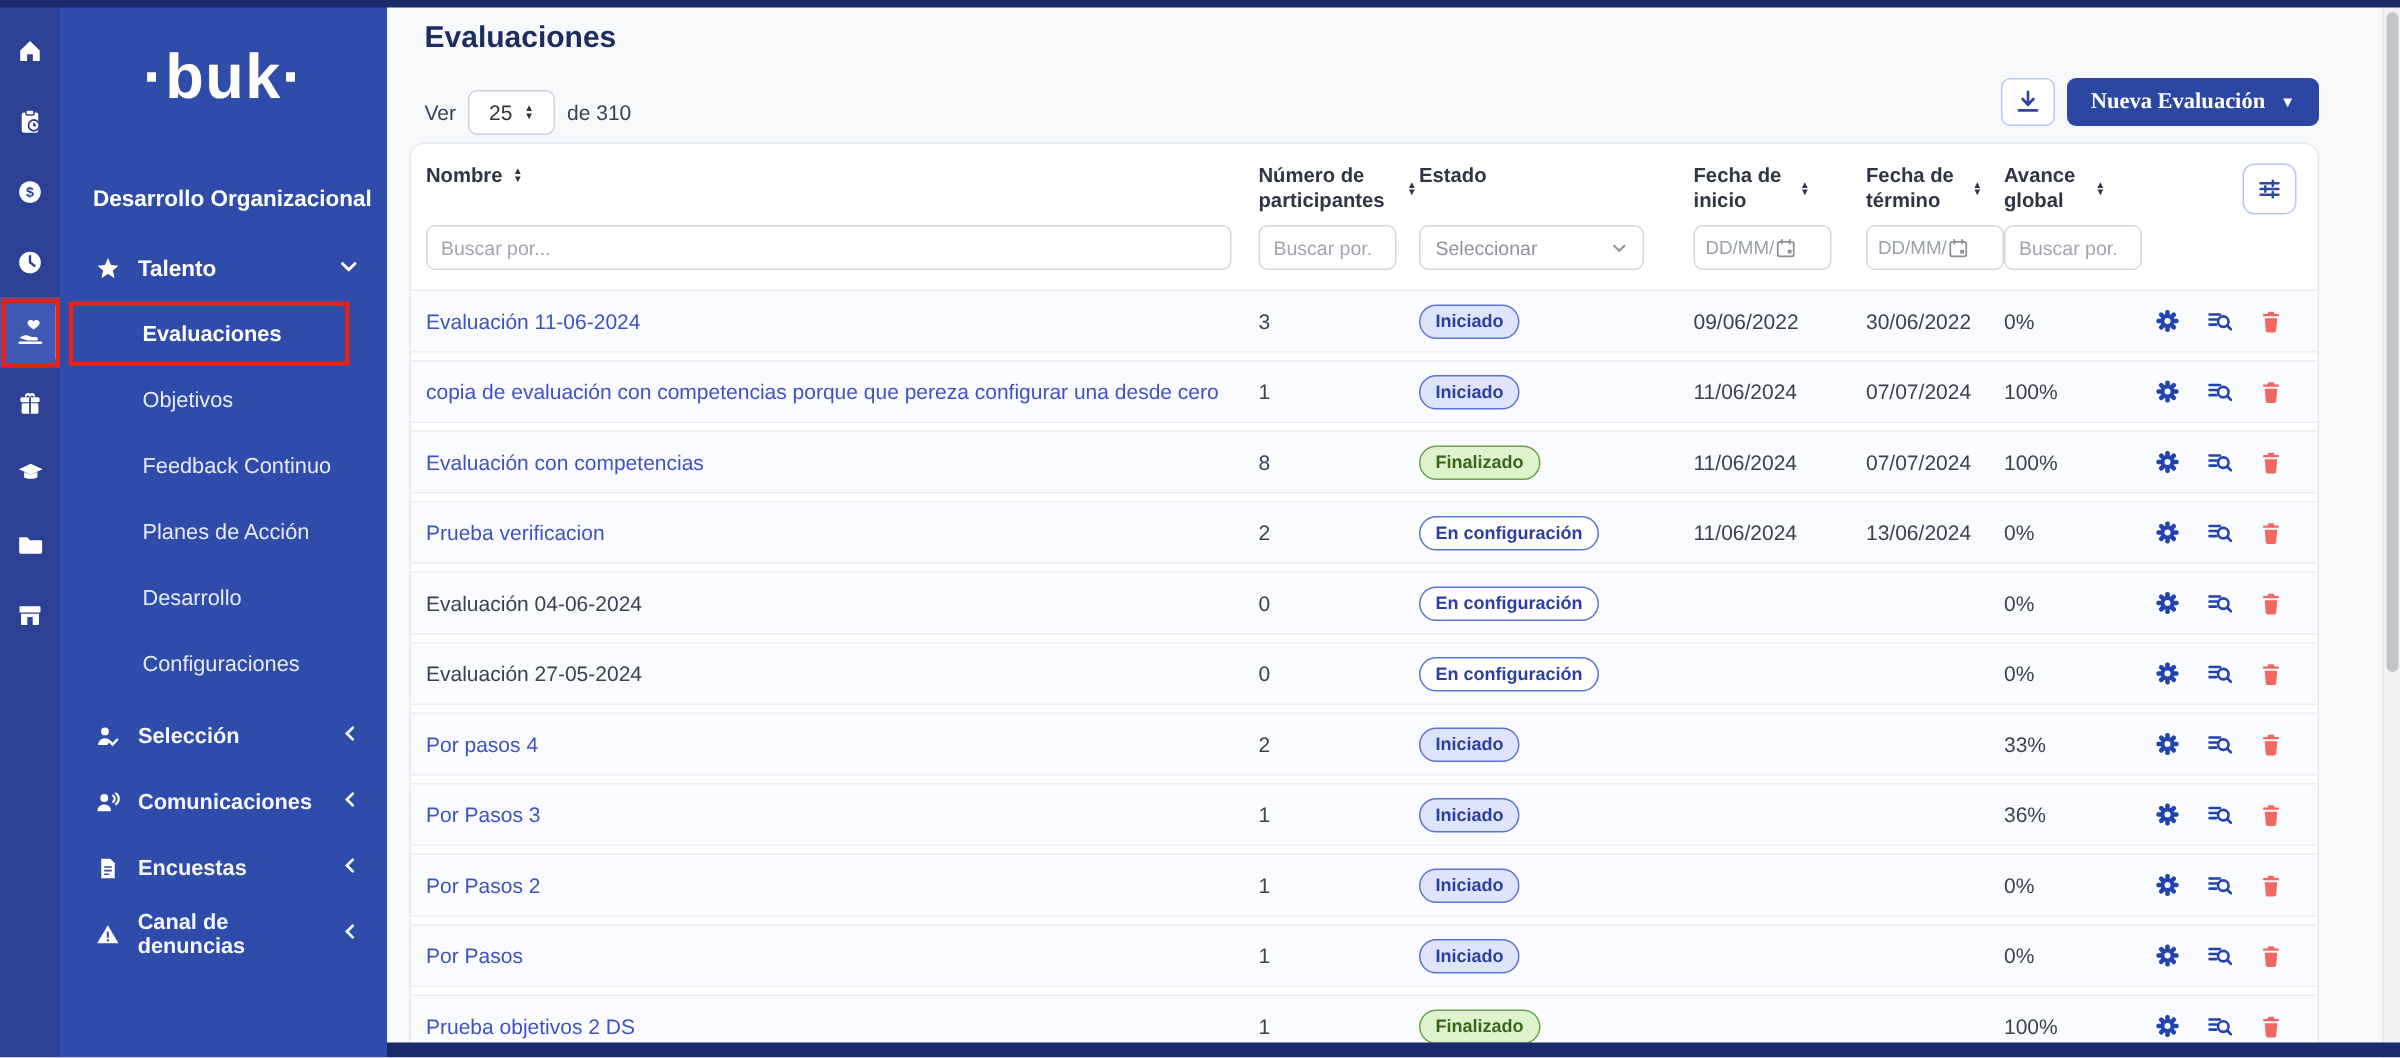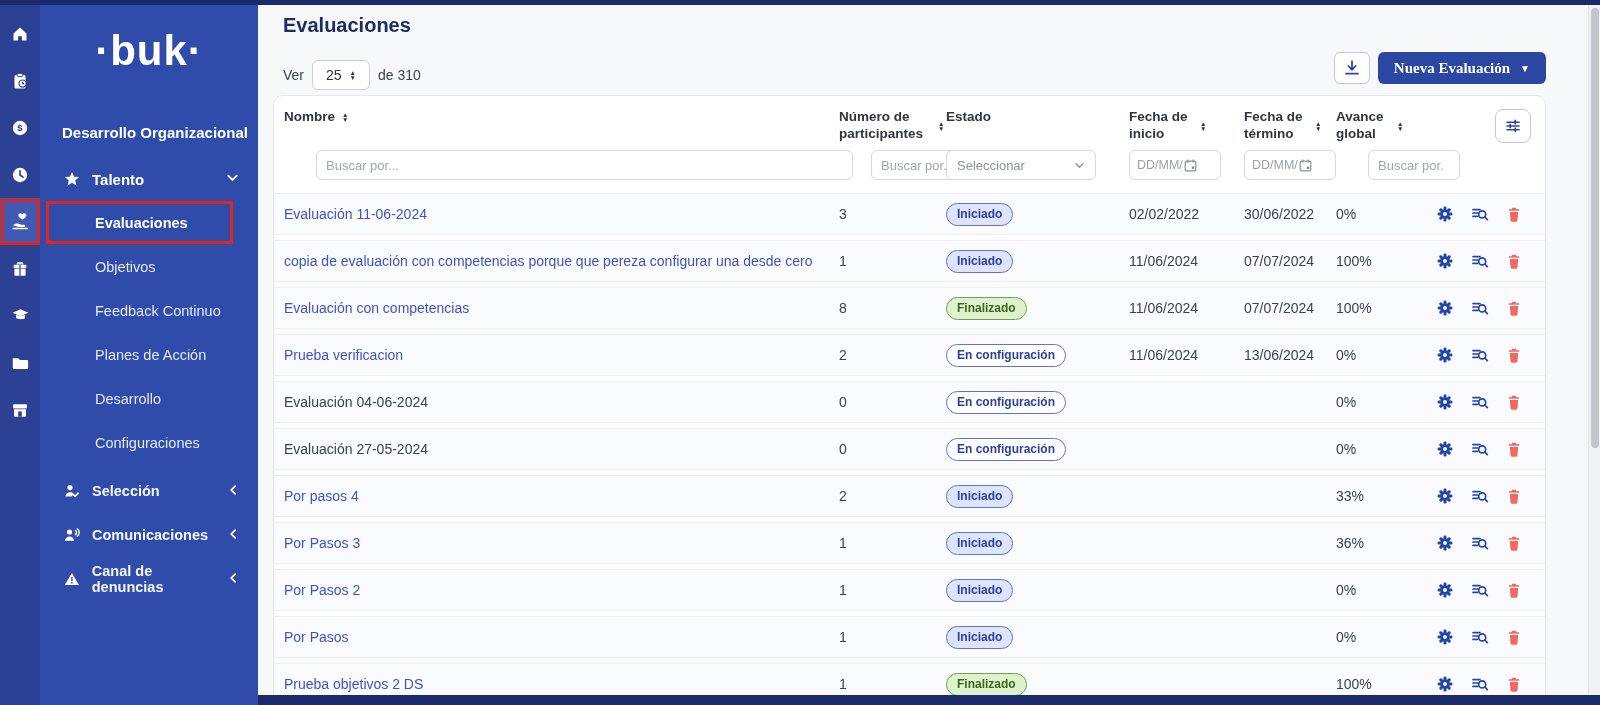--- a/index.html
+++ b/index.html
@@ -51,21 +51,21 @@
   .grid { display:grid; grid-template-columns:555px 107px 183px 115px 92px 100px 1fr; align-items:center; }
   .th-row { padding:13px 10px 0 10px; min-height:46px; align-items:flex-start; }
   .th { display:flex; align-items:center; gap:7px; font-size:13.5px; font-weight:bold; color:#2f3542; line-height:1.25; }
   .th .lbl { display:inline-block; }
   .th-participantes .lbl { max-width:92px; }
   .th-inicio .lbl, .th-termino .lbl { max-width:64px; }
   .th-avance .lbl { max-width:54px; }
   .th-actions { justify-content:flex-end; padding-right:4px; align-self:flex-start; }
   .btn-filter { width:36px; height:34px; background:#fff; border:1px solid #b9c6ef; border-radius:8px; display:flex; align-items:center; justify-content:center; cursor:pointer; }
   .filter-row { padding:7px 10px 13px 10px; }
-  .f-input { height:30px; border:1px solid #d3d7df; border-radius:6px; background:#fff; font-size:13px; color:#444; padding:0 9px; font-family:"Liberation Sans",sans-serif; outline:none;margin-left:32px; }
+  .f-input { height:30px; border:1px solid #d3d7df; border-radius:6px; background:#fff; font-size:13px; color:#444; padding:0 9px; font-family:"Liberation Sans",sans-serif; outline:none; }
   .f-input::placeholder { color:#a0a5af; }
   .w-name { width:537px; }
   .w-small { width:92px; }
   .f-select { width:150px; height:30px; border:1px solid #d3d7df; border-radius:6px; background:#fff; display:flex; align-items:center; justify-content:space-between; padding:0 10px; font-size:13px; color:#8d929c; cursor:pointer; }
   .f-date { width:92px; height:30px; border:1px solid #d3d7df; border-radius:6px; background:#fff; display:flex; align-items:center; justify-content:flex-start; padding:0 7px; font-size:12.5px; color:#9aa0ac; cursor:pointer; }
 
   .rows-area { padding-bottom:20px; }
   .t-row { height:42px; margin-bottom:5px; background:#fafbfe; border-top:1px solid #eceef4; border-bottom:1px solid #eceef4; }
   .cell { font-size:14px; color:#3b4153; padding-left:10px; }
   .cell-name a { color:#3e53c2; text-decoration:none; cursor:pointer; }
@@ -193,20 +193,30 @@
           <path d="M1 13.8 c0-2.8 2-4.4 4.5-4.4 2.5 0 4.5 1.6 4.5 4.4 Z" fill="#fff"></path>
           <path d="M11.4 3.4 c1.5 1.1 1.5 3.1 0 4.2 M13.3 1.9 c2.5 1.9 2.5 5.3 0 7.2" stroke="#fff" stroke-width="1.4" fill="none" stroke-linecap="round"></path>
         </svg>
       <span class="lbl">Comunicaciones</span>
       <span class="chev"><svg width="14" height="14" viewBox="0 0 16 16">
             <path d="M10.5 3.5 L6 8 L10.5 12.5" stroke="#fff" stroke-width="2" fill="none" stroke-linecap="round"></path>
           </svg></span>
     </div>
     <div class="side-section">
       <svg width="16" height="16" viewBox="0 0 16 16">
+          <path d="M3.5 1.5 h6 l3 3 v10 H3.5 Z" fill="#fff"></path>
+          <path d="M5.5 7 h5 M5.5 9.4 h5 M5.5 11.8 h3.4" stroke="#2f4caa" stroke-width="1.1"></path>
+        </svg>
+      <span class="lbl">Encuestas</span>
+      <span class="chev"><svg width="14" height="14" viewBox="0 0 16 16">
+            <path d="M10.5 3.5 L6 8 L10.5 12.5" stroke="#fff" stroke-width="2" fill="none" stroke-linecap="round"></path>
+          </svg></span>
+    </div>
+    <div class="side-section">
+      <svg width="16" height="16" viewBox="0 0 16 16">
           <path d="M8 1.8 L15.2 14 H.8 Z" fill="#fff"></path>
           <rect x="7.3" y="6" width="1.4" height="4.2" fill="#2f4caa"></rect>
           <rect x="7.3" y="11.2" width="1.4" height="1.5" fill="#2f4caa"></rect>
         </svg>
       <span class="lbl">Canal de denuncias</span>
       <span class="chev"><svg width="14" height="14" viewBox="0 0 16 16">
             <path d="M10.5 3.5 L6 8 L10.5 12.5" stroke="#fff" stroke-width="2" fill="none" stroke-linecap="round"></path>
           </svg></span>
     </div>
   </div>
@@ -329,21 +339,21 @@
       </div>
       <div><input class="f-input w-small" placeholder="Buscar por." style=""></div>
       <div></div>
     </div>
 
     <div class="rows-area">
   <div class="grid t-row">
     <div class="cell cell-name"><a>Evaluación 11-06-2024</a></div>
     <div class="cell">3</div>
     <div class="cell"><span class="badge" style="background: rgb(221, 228, 251); border-color: rgb(92, 116, 214); color: rgb(44, 63, 158);">Iniciado</span></div>
-    <div class="cell">02/02/2022</div>
+    <div class="cell">09/06/2022</div>
     <div class="cell">30/06/2022</div>
     <div class="cell">0%</div>
     <div class="cell cell-actions">
       <svg width="18" height="18" viewBox="0 0 18 18">
               <g fill="#2343ad">
                 <rect x="7.5" y="1.6" width="3" height="14.8" rx="1.2"></rect>
                 <rect x="1.6" y="7.5" width="14.8" height="3" rx="1.2"></rect>
                 <rect x="7.5" y="1.6" width="3" height="14.8" rx="1.2" transform="rotate(45 9 9)"></rect>
                 <rect x="7.5" y="1.6" width="3" height="14.8" rx="1.2" transform="rotate(-45 9 9)"></rect>
                 <circle cx="9" cy="9" r="4.6"></circle>

